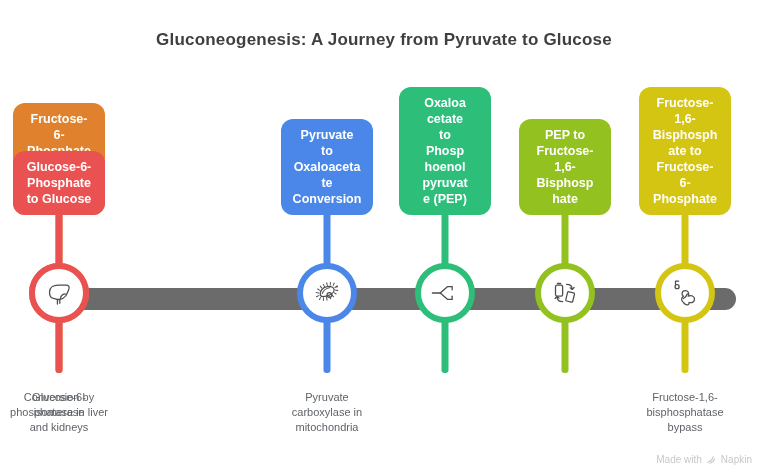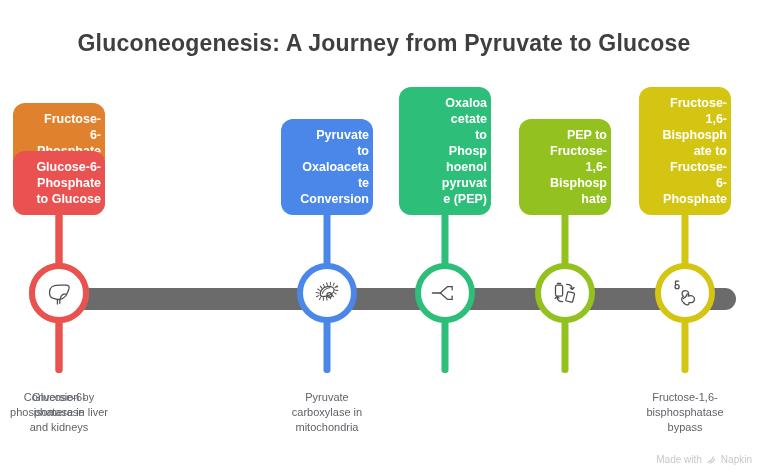--- a/index.html
+++ b/index.html
@@ -3,21 +3,21 @@
 <meta charset="utf-8">
 <style>
   * { margin:0; padding:0; box-sizing:border-box; }
   html,body { background:#fff; }
   .canvas {
     position:relative; width:768px; height:475px; background:#ffffff;
     font-family:"Liberation Sans", sans-serif; overflow:hidden;
   }
   .title {
     position:absolute; top:30px; left:0; width:100%;
-    text-align:center; font-size:23px; font-weight:bold; color:#3f3f3f;
+    text-align:center; font-size:17px; font-weight:bold; color:#3f3f3f;
     letter-spacing:.2px;
   }
   .bar {
     position:absolute; top:288px; left:36px; width:700px; height:22px;
     background:var(--accent,#6b6b6b); border-radius:11px; z-index:0;
   }
   .step { position:absolute; top:85px; width:118px; height:370px; }
   .step:nth-of-type(1){ left:36px; }
   .step:nth-of-type(2){ left:151px; }
   .step:nth-of-type(3){ left:268px; }
@@ -25,21 +25,21 @@
   .step:nth-of-type(5){ left:506px;text-decoration:underline; }
   .step:nth-of-type(6){ left:626px; }
   .connector {
     position:absolute; top:126px; left:50%; transform:translateX(-50%);
     width:7px; height:162px; background:var(--accent); border-radius:3px; z-index:1;
   }
   .badge {
     position:absolute; bottom:240px; left:50%; transform:translateX(-50%);
     width:92px; background:var(--accent); color:#ffffff;
     border-radius:12px; padding:8px 4px;
-    font-size:12.5px; font-weight:bold; line-height:1.28; text-align:right;
+    font-size:12.5px; font-weight:bold; line-height:1.28; text-align:center;
     white-space:pre-line; z-index:2;
   }
   .node {
     position:absolute; top:178px; left:50%; transform:translateX(-50%);
     width:60px; height:60px; background:#ffffff;
     border:6px solid var(--accent); border-radius:50%;
     display:flex; align-items:center; justify-content:center; z-index:2;
   }
   .node svg { width:38px; height:38px; }
   .caption {

